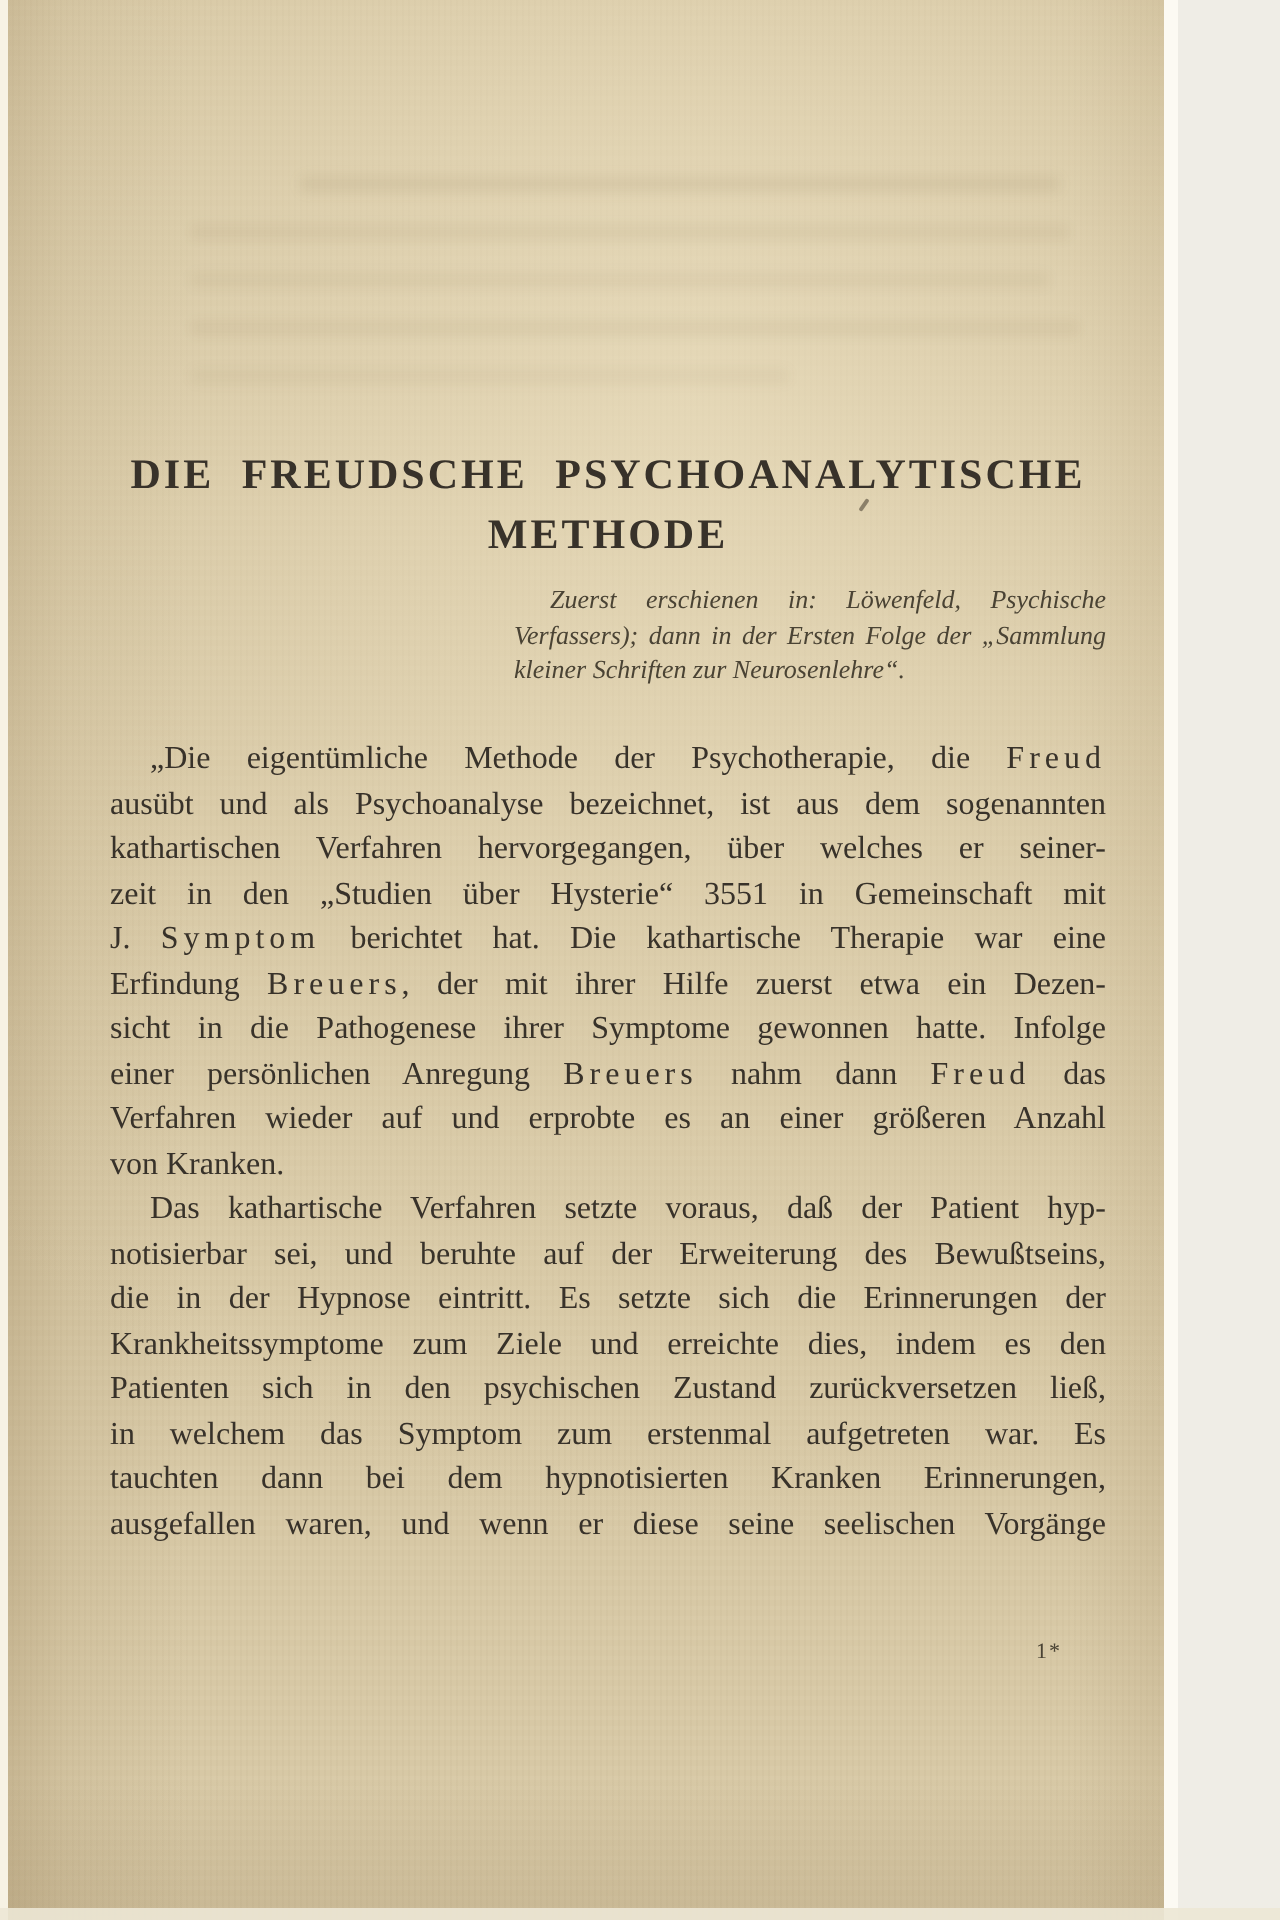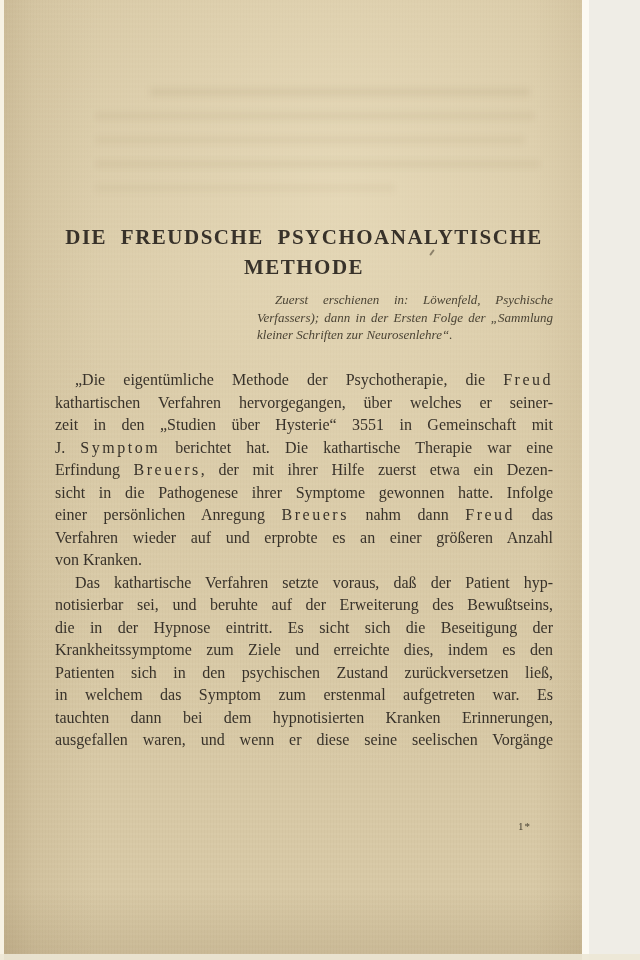--- a/index.html
+++ b/index.html
@@ -89,33 +89,34 @@
 
   <div class="citation">
       <div class="line indent"><span>Zuerst erschienen in: Löwenfeld, Psychische</span></div>
       <div class="line"><span>Verfassers); dann in der Ersten Folge der „Sammlung</span></div>
       <div class="line last"><span>kleiner Schriften zur Neurosenlehre“.</span></div>
     </div>
 
   <div class="body-text">
       <div class="paragraph">
         <div class="line indent"><span>„Die eigentümliche Methode der Psychotherapie, die </span><span class="sperr">Freud</span></div>
+        <div class="line"><span>ausübt und als Psychoanalyse bezeichnet, ist aus dem sogenannten</span></div>
         <div class="line"><span>kathartischen Verfahren hervorgegangen, über welches er seiner-</span></div>
         <div class="line"><span>zeit in den „Studien über Hysterie“ 3551 in Gemeinschaft mit</span></div>
         <div class="line"><span>J. </span><span class="sperr">Symptom</span><span> berichtet hat. Die kathartische Therapie war eine</span></div>
         <div class="line"><span>Erfindung </span><span class="sperr">Breuers</span><span>, der mit ihrer Hilfe zuerst etwa ein Dezen-</span></div>
         <div class="line"><span>sicht in die Pathogenese ihrer Symptome gewonnen hatte. Infolge</span></div>
         <div class="line"><span>einer persönlichen Anregung </span><span class="sperr">Breuers</span><span> nahm dann </span><span class="sperr">Freud</span><span> das</span></div>
         <div class="line"><span>Verfahren wieder auf und erprobte es an einer größeren Anzahl</span></div>
         <div class="line last"><span>von Kranken.</span></div>
       </div>
       <div class="paragraph">
         <div class="line indent"><span>Das kathartische Verfahren setzte voraus, daß der Patient hyp-</span></div>
         <div class="line"><span>notisierbar sei, und beruhte auf der Erweiterung des Bewußtseins,</span></div>
-        <div class="line"><span>die in der Hypnose eintritt. Es sicht sich die Beseitigung der</span></div>
+        <div class="line"><span>die in der Hypnose eintritt. Es setzte sich die Erinnerungen der</span></div>
         <div class="line"><span>Krankheitssymptome zum Ziele und erreichte dies, indem es den</span></div>
         <div class="line"><span>Patienten sich in den psychischen Zustand zurückversetzen ließ,</span></div>
         <div class="line"><span>in welchem das Symptom zum erstenmal aufgetreten war. Es</span></div>
         <div class="line"><span>tauchten dann bei dem hypnotisierten Kranken Erinnerungen,</span></div>
         <div class="line"><span>ausgefallen waren, und wenn er diese seine seelischen Vorgänge</span></div>
       </div>
     </div>
 
   <div class="signature">1*</div>
 

